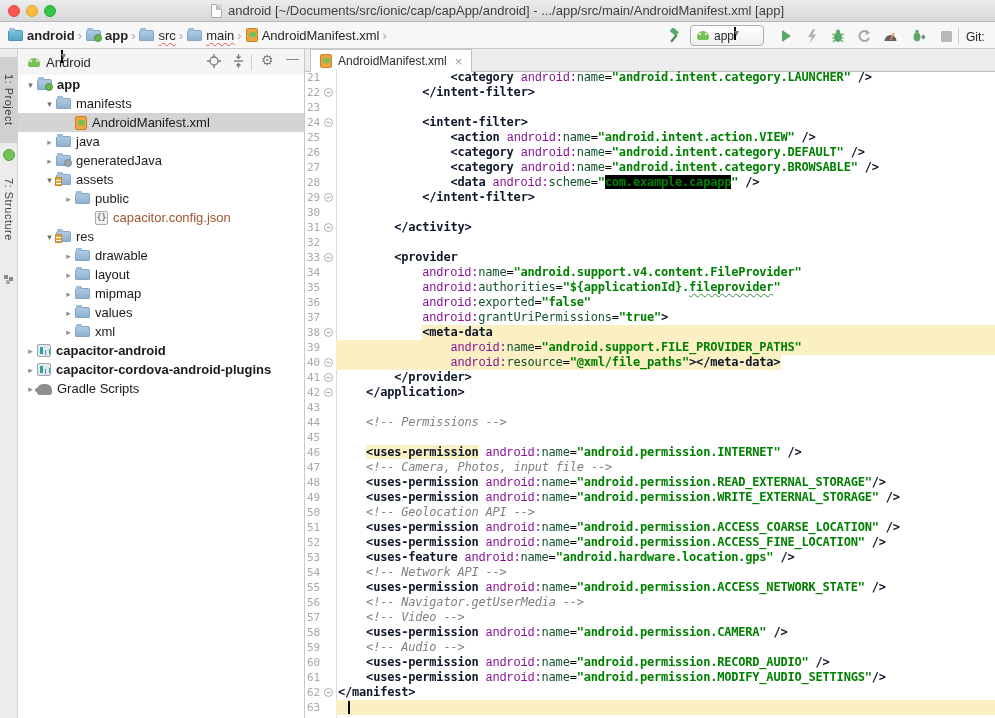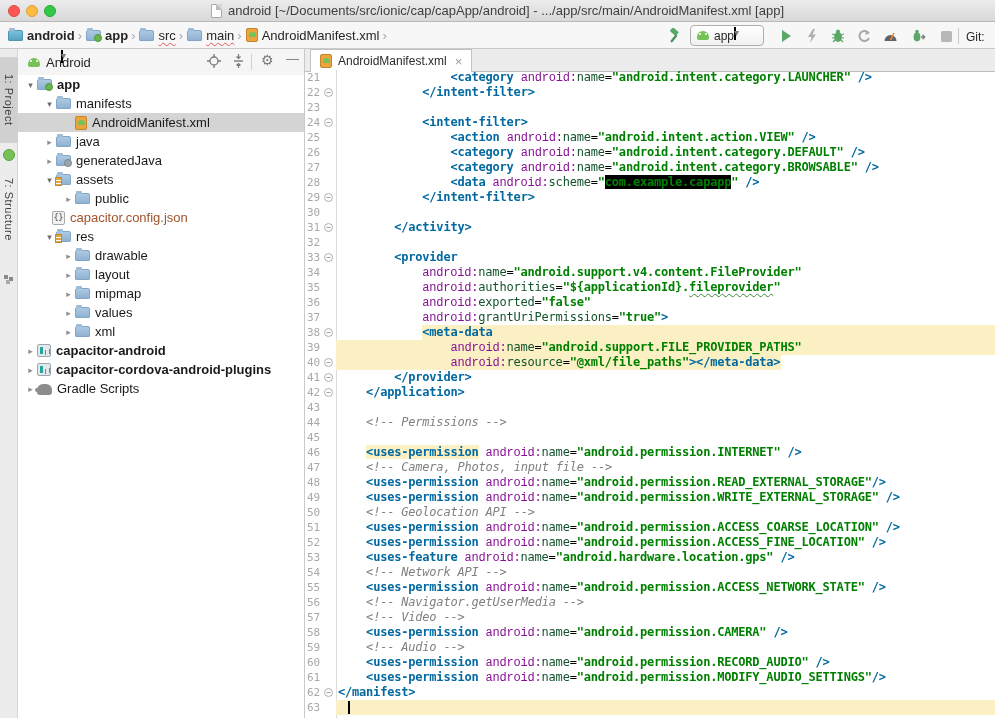--- a/index.html
+++ b/index.html
@@ -101,21 +101,21 @@
   #gutline { position:absolute; left:31px; top:0; bottom:-700px; width:1px; background:#dcdcdc; }
   .crow { position:relative; height:15px; }
   .band { position:absolute; top:0; bottom:0; background:#faf0c3; z-index:0; }
   .lnum { position:absolute; left:0; top:1px; width:17px; text-align:center; color:#a8a8a8; font-size:11px; z-index:2; }
   .fold { position:absolute; left:19px; top:2.5px; width:9px; height:9px; border:1px solid #b0b0b0; border-radius:50%;
     color:#7f7f7f; font-size:8px; line-height:7px; text-align:center; background:#fff; z-index:2; }
   .ctext { position:absolute; left:33px; top:0; white-space:pre; z-index:1; line-height:15px; }
   .caret { position:absolute; left:43px; top:1px; width:2px; height:13px; background:#000; z-index:3; }
 
   .tk-t  { color:#000; }
-  .tk-g  { color:#0369a1; font-weight:bold; }
+  .tk-g  { color:#0f172a; font-weight:bold; }
   .tk-hl { background:#faf0c3; }
   .tk-ns { color:#871094;font-family:Liberation Mono, monospace; }
   .tk-an { color:#14532d; }
   .tk-s  { color:#008000; font-weight:bold; }
   .tk-sg { background:#000000; }
   .tk-sq { text-decoration:underline wavy #3c8c3c 1px; text-underline-offset:2px; }
   .tk-c  { color:#808080; font-style:italic; }
 
   svg { display:block; }
 </style>
@@ -288,21 +288,21 @@
         <div class="tree-row" style="padding-left: 25px;">
           <span class="arrow">▾</span>
           <span class="ic ic-folder-lines"></span>
           <span class="lbl">assets</span>
         </div>
         <div class="tree-row" style="padding-left: 44px;">
           <span class="arrow r">▸</span>
           <span class="ic ic-folder"></span>
           <span class="lbl">public</span>
         </div>
-        <div class="tree-row" style="padding-left: 21px;">
+        <div class="tree-row" style="padding-left: 64px;">
           <span class="arrow"></span>
           <span class="ic ic-json"></span>
           <span class="lbl" style="color: rgb(160, 82, 45);">capacitor.config.json</span>
         </div>
         <div class="tree-row" style="padding-left: 25px;">
           <span class="arrow">▾</span>
           <span class="ic ic-folder-lines"></span>
           <span class="lbl">res</span>
         </div>
         <div class="tree-row" style="padding-left: 44px;">

